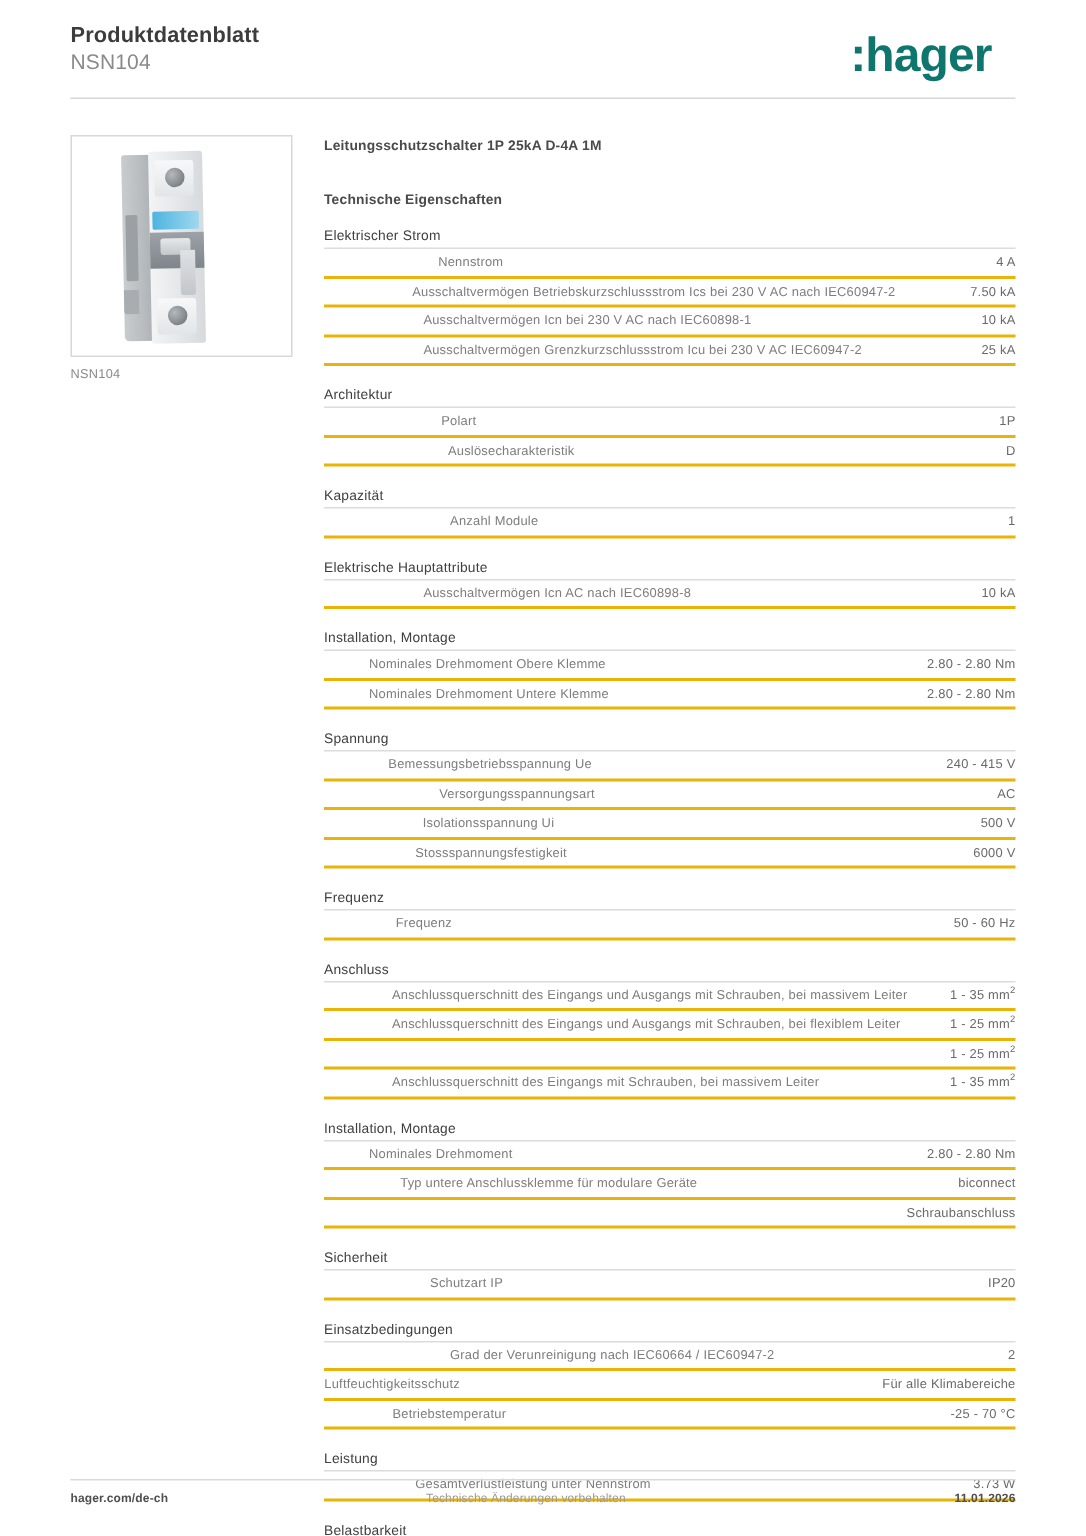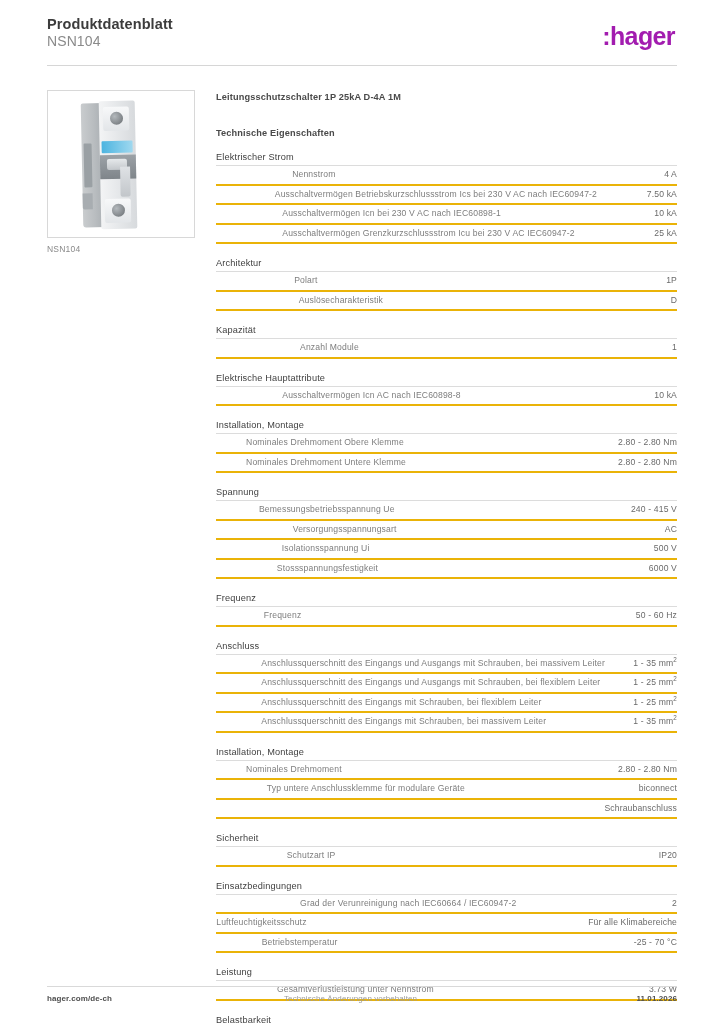--- a/index.html
+++ b/index.html
@@ -39,25 +39,25 @@
   }
   .doc-subtitle {
     font-size: 14px;
     font-weight: normal;
     color: #8a8a8a;
     line-height: 17px;
     letter-spacing: 0.1px;
   }
   .brand {
     position: absolute;
-    right: 2px;
+    right: 16px;
     top: 7px;
-    font-size: 25px;
+    font-size: 32px;
     font-weight: bold;
-    color: #a21caf;
+    color: #0f766e;
     letter-spacing: -0.6px;
     line-height: 26px;
   }
   .header-rule {
     position: absolute;
     left: 47px;
     top: 65px;
     width: 630px;
     height: 1px;
     background: #d6d6d6;
@@ -375,21 +375,20 @@
           <div class="section-title">Anschluss</div>
           <div class="row">
             <div class="lbl">Anschlussquerschnitt des Eingangs und Ausgangs mit Schrauben, bei massivem Leiter</div>
             <div class="val">1 - 35 mm<sup>2</sup></div>
           </div>
           <div class="row">
             <div class="lbl">Anschlussquerschnitt des Eingangs und Ausgangs mit Schrauben, bei flexiblem Leiter</div>
             <div class="val">1 - 25 mm<sup>2</sup></div>
           </div>
           <div class="row">
-            <div class="lbl">Anschlussquerschnitt des Eingangs mit Schrauben, bei flexiblem Leiter</div>
             <div class="val">1 - 25 mm<sup>2</sup></div>
           </div>
           <div class="row">
             <div class="lbl">Anschlussquerschnitt des Eingangs mit Schrauben, bei massivem Leiter</div>
             <div class="val">1 - 35 mm<sup>2</sup></div>
           </div>
         </div>
         <div class="block">
           <div class="section-title">Installation, Montage</div>
           <div class="row">

